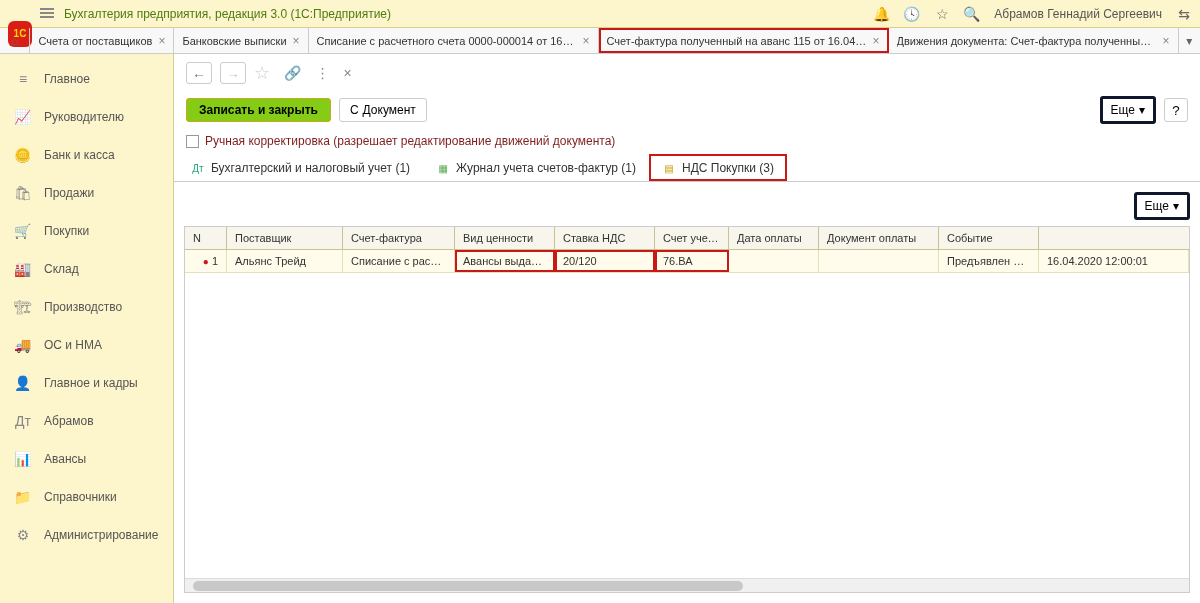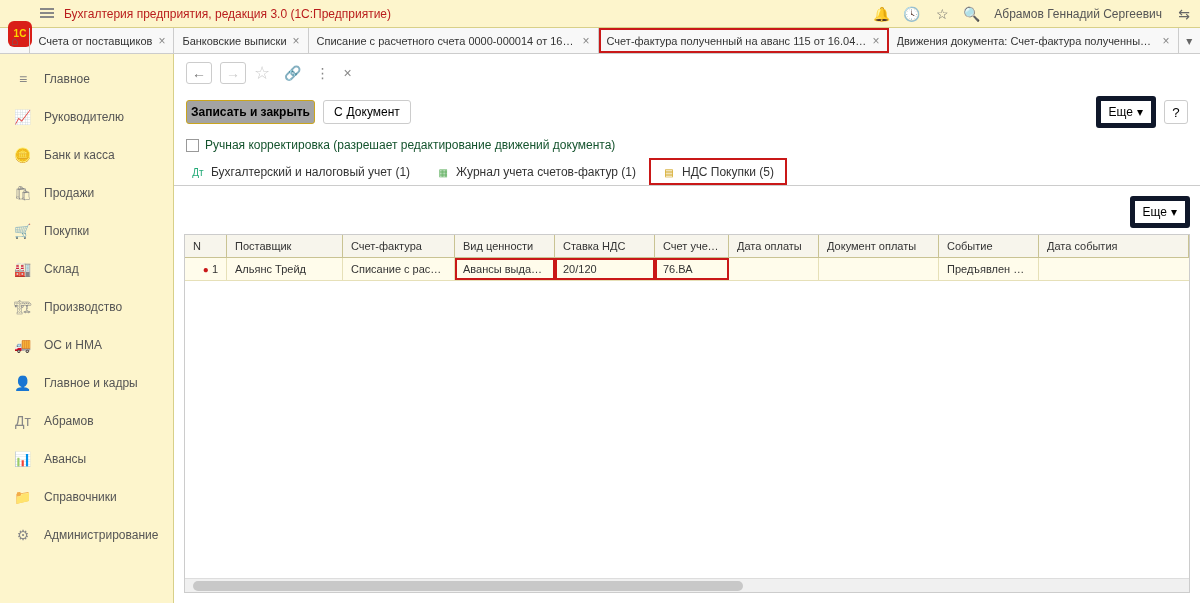--- a/index.html
+++ b/index.html
@@ -3,21 +3,21 @@
 <meta charset="utf-8">
 <style>
 * { box-sizing: border-box; margin: 0; padding: 0; font-family: Arial, sans-serif; }
 body { width: 1200px; height: 603px; overflow: hidden; background: #fff; font-size: 12px; }
 
 
 .titlebar { height: 28px; background: #fdf5cc; border-bottom: 1px solid #d8d089; display: flex; align-items: center; padding: 0 8px; gap: 8px; }
 .logo { width: 24px; height: 26px; background: #d91e18; color: #fcd700; font-weight: bold; font-size: 10px; display: flex; align-items: center; justify-content: center; border-radius: 6px; margin-top: 40px; }
 .hamburger { width: 16px; height: 16px; cursor: pointer; }
 .hamburger-line { display: block; width: 14px; height: 2px; background: #888; margin: 2px 0; }
-.title-text { color: #b91c1c; font-size: 12px; flex: 1; }
+.title-text { color: #4d7c0f; font-size: 12px; flex: 1; }
 .titlebar-icons { display: flex; gap: 14px; align-items: center; }
 .title-icon { width: 16px; height: 16px; display: flex; align-items: center; justify-content: center; color: #666; font-size: 14px; cursor: pointer; }
 .user-name { color: #555; font-size: 12px; }
 
 
 .tabbar { height: 26px; background: #f8f8f8; border-bottom: 1px solid #ccc; display: flex; align-items: stretch; }
 .home-tab { width: 34px; border-right: 1px solid #ccc; display: flex; align-items: center; justify-content: center; color: #666; cursor: pointer; }
 .tab { display: flex; align-items: center; padding: 8px 8px; border-right: 1px solid #ccc; color: #333; font-size: 11px; gap: 6px; cursor: pointer; max-width: 290px; white-space: nowrap; }
 .tab.highlighted { outline: 2px solid #c91818; outline-offset: -2px; }
 .tab-label { overflow: hidden; text-overflow: ellipsis; }
@@ -32,27 +32,27 @@
 
 .main { position: absolute; left: 174px; right: 0; top: 54px; bottom: 0; background: #fff; display: flex; flex-direction: column; }
 .header-row { display: flex; align-items: center; padding: 8px 12px; gap: 8px; }
 .nav-btn { width: 26px; height: 22px; border: 1px solid #ccc; border-radius: 3px; display: flex; align-items: center; justify-content: center; color: #777; cursor: pointer; font-size: 14px; }
 .nav-btn.disabled { color: #ccc; }
 .star-btn { color: #ccc; font-size: 18px; cursor: pointer; }
 .page-title { font-size: 18px; color: #333; flex: 1; white-space: nowrap; overflow: hidden; text-overflow: ellipsis; }
 .hdr-icon { color: #888; font-size: 14px; cursor: pointer; margin-left: 6px; }
 
 .cmdbar { display: flex; align-items: center; padding: 4px 12px; gap: 8px; }
-.btn-primary { background: #a3a3a3; border: 1px solid #caa51e; border-radius: 3px; padding: 4px 4px; font-size: 12px; font-weight: bold; cursor: pointer; }
+.btn-primary { background: #84cc16; border: 1px solid #caa51e; border-radius: 3px; padding: 4px 12px; font-size: 12px; font-weight: bold; cursor: pointer; }
 .btn-secondary { background: #fff; border: 1px solid #ccc; border-radius: 3px; padding: 4px 10px; font-size: 12px; cursor: pointer; display: flex; align-items: center; gap: 4px; }
-.more-btn { background: #fff; border: 5px solid #0f172a; border-radius: 3px; padding: 4px 8px; font-size: 12px; cursor: pointer; display: flex; align-items: center; gap: 4px; }
+.more-btn { background: #fff; border: 3px solid #0f172a; border-radius: 3px; padding: 4px 8px; font-size: 12px; cursor: pointer; display: flex; align-items: center; gap: 4px; }
 .help-btn { background: #fff; border: 1px solid #ccc; border-radius: 3px; width: 24px; height: 24px; display: flex; align-items: center; justify-content: center; cursor: pointer; }
 .spacer { flex: 1; }
 
-.checkbox-row { display: flex; align-items: center; padding: 6px 12px; gap: 6px; color: #14532d; font-size: 12px; }
+.checkbox-row { display: flex; align-items: center; padding: 6px 12px; gap: 6px; color: #7f1d1d; font-size: 12px; }
 .checkbox { width: 13px; height: 13px; border: 1px solid #999; background: #fff; cursor: pointer; }
 
 .inner-tabs { display: flex; align-items: center; padding: 0 4px; border-bottom: 1px solid #ccc; }
 .inner-tab { display: flex; align-items: center; gap: 6px; padding: 6px 12px; font-size: 12px; color: #333; cursor: pointer; border: 1px solid transparent; border-bottom: none; }
 .inner-tab.highlighted { outline: 2px solid #c91818; outline-offset: -2px; }
 .in-icon { width: 14px; height: 14px; display: inline-flex; align-items: center; justify-content: center; font-size: 10px; }
 
 .content { flex: 1; padding: 10px; display: flex; flex-direction: column; min-height: 0; }
 .content-cmd { display: flex; justify-content: flex-end; gap: 8px; margin-bottom: 6px; }
 
@@ -214,21 +214,21 @@
     <div class="inner-tab">
         <span class="in-icon" style="color:#2a7">Дт</span>
         <span>Бухгалтерский и налоговый учет (1)</span>
       </div>
     <div class="inner-tab">
         <span class="in-icon" style="color:#5a5">▦</span>
         <span>Журнал учета счетов-фактур (1)</span>
       </div>
     <div class="inner-tab highlighted">
         <span class="in-icon" style="color:#c90">▤</span>
-        <span>НДС Покупки (5)</span>
+        <span>НДС Покупки (3)</span>
       </div>
   </div>
 
   <div class="content">
     <div class="content-cmd">
       <button class="more-btn">
           <span>Еще</span>
           <span>▾</span>
         </button>
     </div>
@@ -237,33 +237,33 @@
       <div class="thead">
         <div class="th col-n">N</div>
         <div class="th col-supplier">Поставщик</div>
         <div class="th col-invoice">Счет-фактура</div>
         <div class="th col-val">Вид ценности</div>
         <div class="th col-vat">Ставка НДС</div>
         <div class="th col-acc">Счет учет...</div>
         <div class="th col-paydate">Дата оплаты</div>
         <div class="th col-paydoc">Документ оплаты</div>
         <div class="th col-event">Событие</div>
-        <div class="th col-edate">Дата события</div>
       </div>
       <div class="tbody">
         <div class="trow">
           <div class="td col-n tr-num"><span class="rowdot">●</span> <span>1</span></div>
           <div class="td col-supplier">Альянс Трейд</div>
           <div class="td col-invoice">Списание с расче...</div>
           <div class="td col-val cell-hi">Авансы выдан...</div>
           <div class="td col-vat cell-hi">20/120</div>
           <div class="td col-acc cell-hi">76.ВА</div>
           <div class="td col-paydate"></div>
           <div class="td col-paydoc"></div>
           <div class="td col-event">Предъявлен Н...</div>
+          <div class="td col-edate">16.04.2020 12:00:01</div>
         </div>
       </div>
       <div class="hscroll">
         <div class="hscroll-thumb"></div>
       </div>
     </div>
   </div>
 </div>
 
 </body></html>

